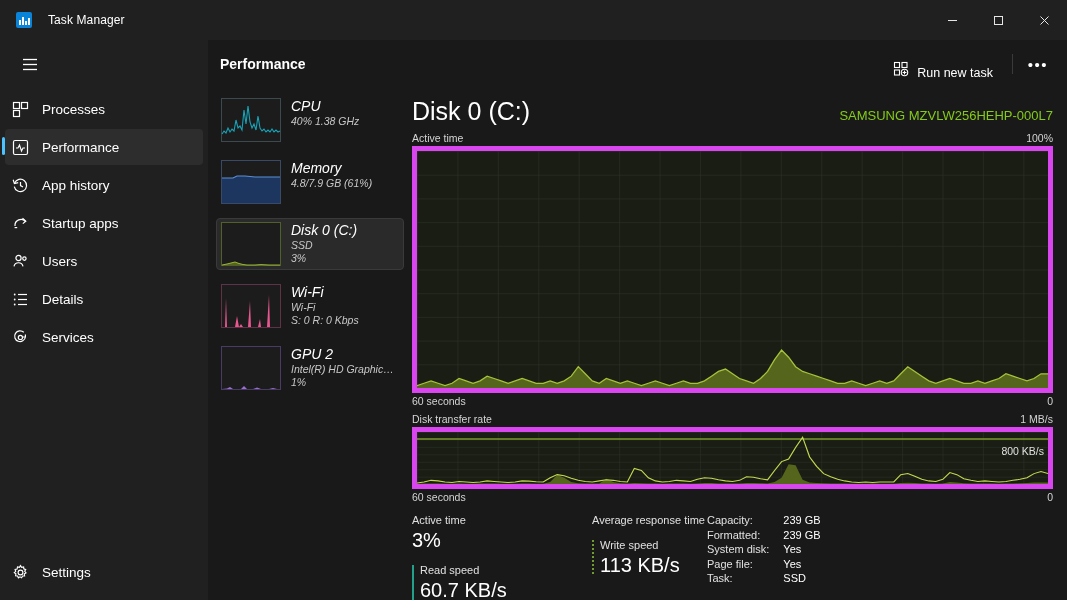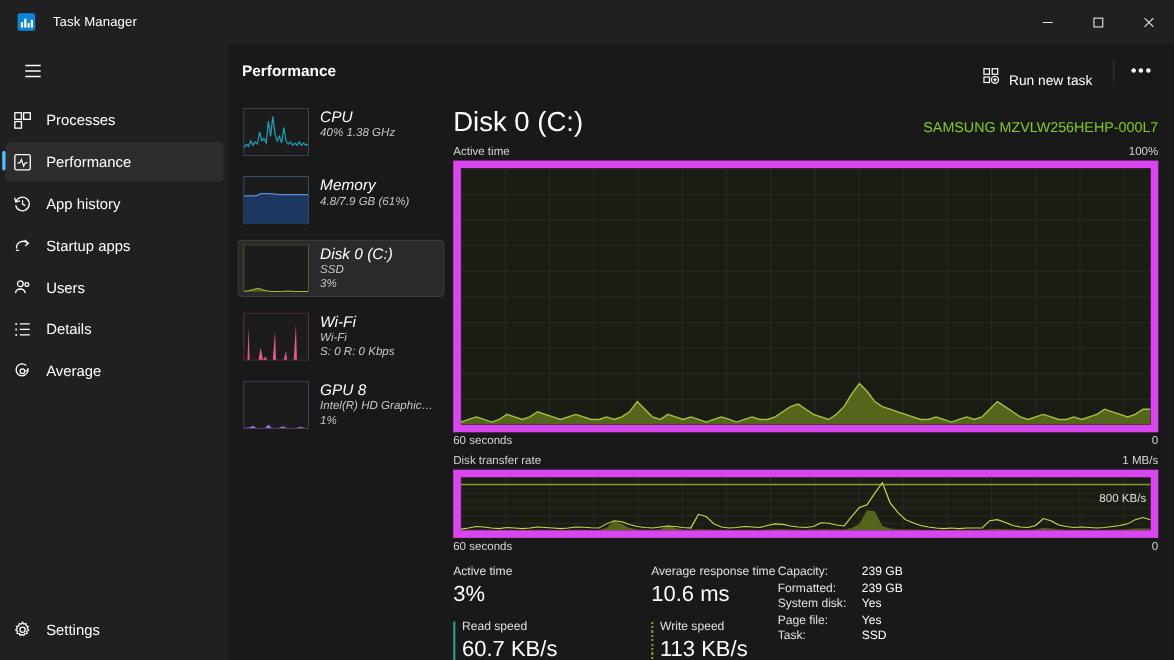--- a/index.html
+++ b/index.html
@@ -109,21 +109,21 @@
   .detail { flex: 1 1 auto; padding: 0 14px 0 8px; min-width: 0; display: flex; flex-direction: column; }
   .detail-head { display: flex; align-items: flex-end; padding-top: 8px; }
   .detail-title { font-size: 25px; font-weight: 400; color: #ffffff; line-height: 30px; }
   .detail-model { margin-left: auto; font-size: 13px; color: #84cc16; padding-bottom: 3px; }
 
   .chart-caption { display: flex; font-size: 10.5px; color: #d4d4d4; margin-top: 6px; margin-bottom: 2px; }
   .chart-caption .right { margin-left: auto; }
   .chart-foot { display: flex; font-size: 10.5px; color: #d4d4d4; margin-top: 2px; }
   .chart-foot .right { margin-left: auto; }
 
-  .graph-box { position: relative; border: 7px solid #d946ef; background: #1a1d14; }
+  .graph-box { position: relative; border: 5px solid #d946ef; background: #1a1d14; }
   .graph-box svg { display: block; width: 100%; height: 100%; }
   .graph-main { height: 247px; }
   .graph-rate { height: 62px; }
   .rate-label {
     position: absolute; right: 4px; top: 13px;
     font-size: 10.5px; color: #e0e0e0;
   }
 
   
   .stats { display: flex; margin-top: 10px; }
@@ -256,21 +256,21 @@
         <span class="nav-label">Details</span>
       </div>
 
       <div class="nav-item">
         <span class="nav-ico">
           <svg width="17" height="17" viewBox="0 0 17 17" fill="none" stroke="#ffffff" stroke-width="1.2">
             <path d="M11.8 3.3 A5.4 5.4 0 1 0 13.4 8 L13.4 5.6 M13.4 8 L10.9 8"></path>
             <circle cx="8.4" cy="8.4" r="2.1"></circle>
           </svg>
         </span>
-        <span class="nav-label">Average</span>
+        <span class="nav-label">Services</span>
       </div>
 
       <div class="nav-spacer"></div>
 
       <div class="nav-item settings">
         <span class="nav-ico">
           <svg width="17" height="17" viewBox="0 0 17 17" fill="none" stroke="#ffffff" stroke-width="1.15">
             <circle cx="8.5" cy="8.5" r="2.4"></circle>
             <path d="M8.5 1.6 L9.6 3.3 L11.6 2.9 L11.8 4.9 L13.7 5.6 L12.7 7.3 L14 8.9 L12.3 9.9 L12.6 11.9 L10.6 12 L9.6 13.7 L8 12.8 L6.4 13.8 L5.6 12 L3.6 11.8 L3.9 9.8 L2.3 8.6 L3.7 7.4 L3.1 5.5 L5.1 5 L5.5 3 L7.4 3.4 Z"></path>
           </svg>
@@ -363,21 +363,21 @@
           </div>
 
           <div class="perf-item">
             <div class="perf-thumb">
               <svg viewBox="0 0 60 44" preserveAspectRatio="none">
                 <rect x="0.5" y="0.5" width="59" height="43" fill="#1c1c1c" stroke="#4a3a66" stroke-width="1"></rect>
                 <path d="M1,43 L6,42.5 L9,41 L12,43 L20,43 L23,40 L26,43 L32,43 L36,41.5 L40,43 L48,43 L52,42 L56,43 L59,43 Z" fill="#9a6fd4"></path>
               </svg>
             </div>
             <div class="perf-meta">
-              <div class="perf-name">GPU 8</div>
+              <div class="perf-name">GPU 2</div>
               <div class="perf-sub">Intel(R) HD Graphics ...</div>
               <div class="perf-sub">1%</div>
             </div>
           </div>
         </div>
 
         <div class="detail">
 
           <div class="detail-head">
             <div class="detail-title">Disk 0 (C:)</div>
@@ -451,21 +451,20 @@
                   <span class="bar solid"></span>
                   <div class="stat-lbl">Read speed</div>
                   <div class="stat-val">60.7 KB/s</div>
                 </div>
               </div>
             </div>
 
             <div class="stats-mid">
               <div class="stat-block">
                 <div class="stat-lbl">Average response time</div>
-                <div class="stat-val">10.6 ms</div>
               </div>
               <div class="speed">
                 <div class="speed-item">
                   <span class="bar dotted"></span>
                   <div class="stat-lbl">Write speed</div>
                   <div class="stat-val">113 KB/s</div>
                 </div>
               </div>
             </div>
 

